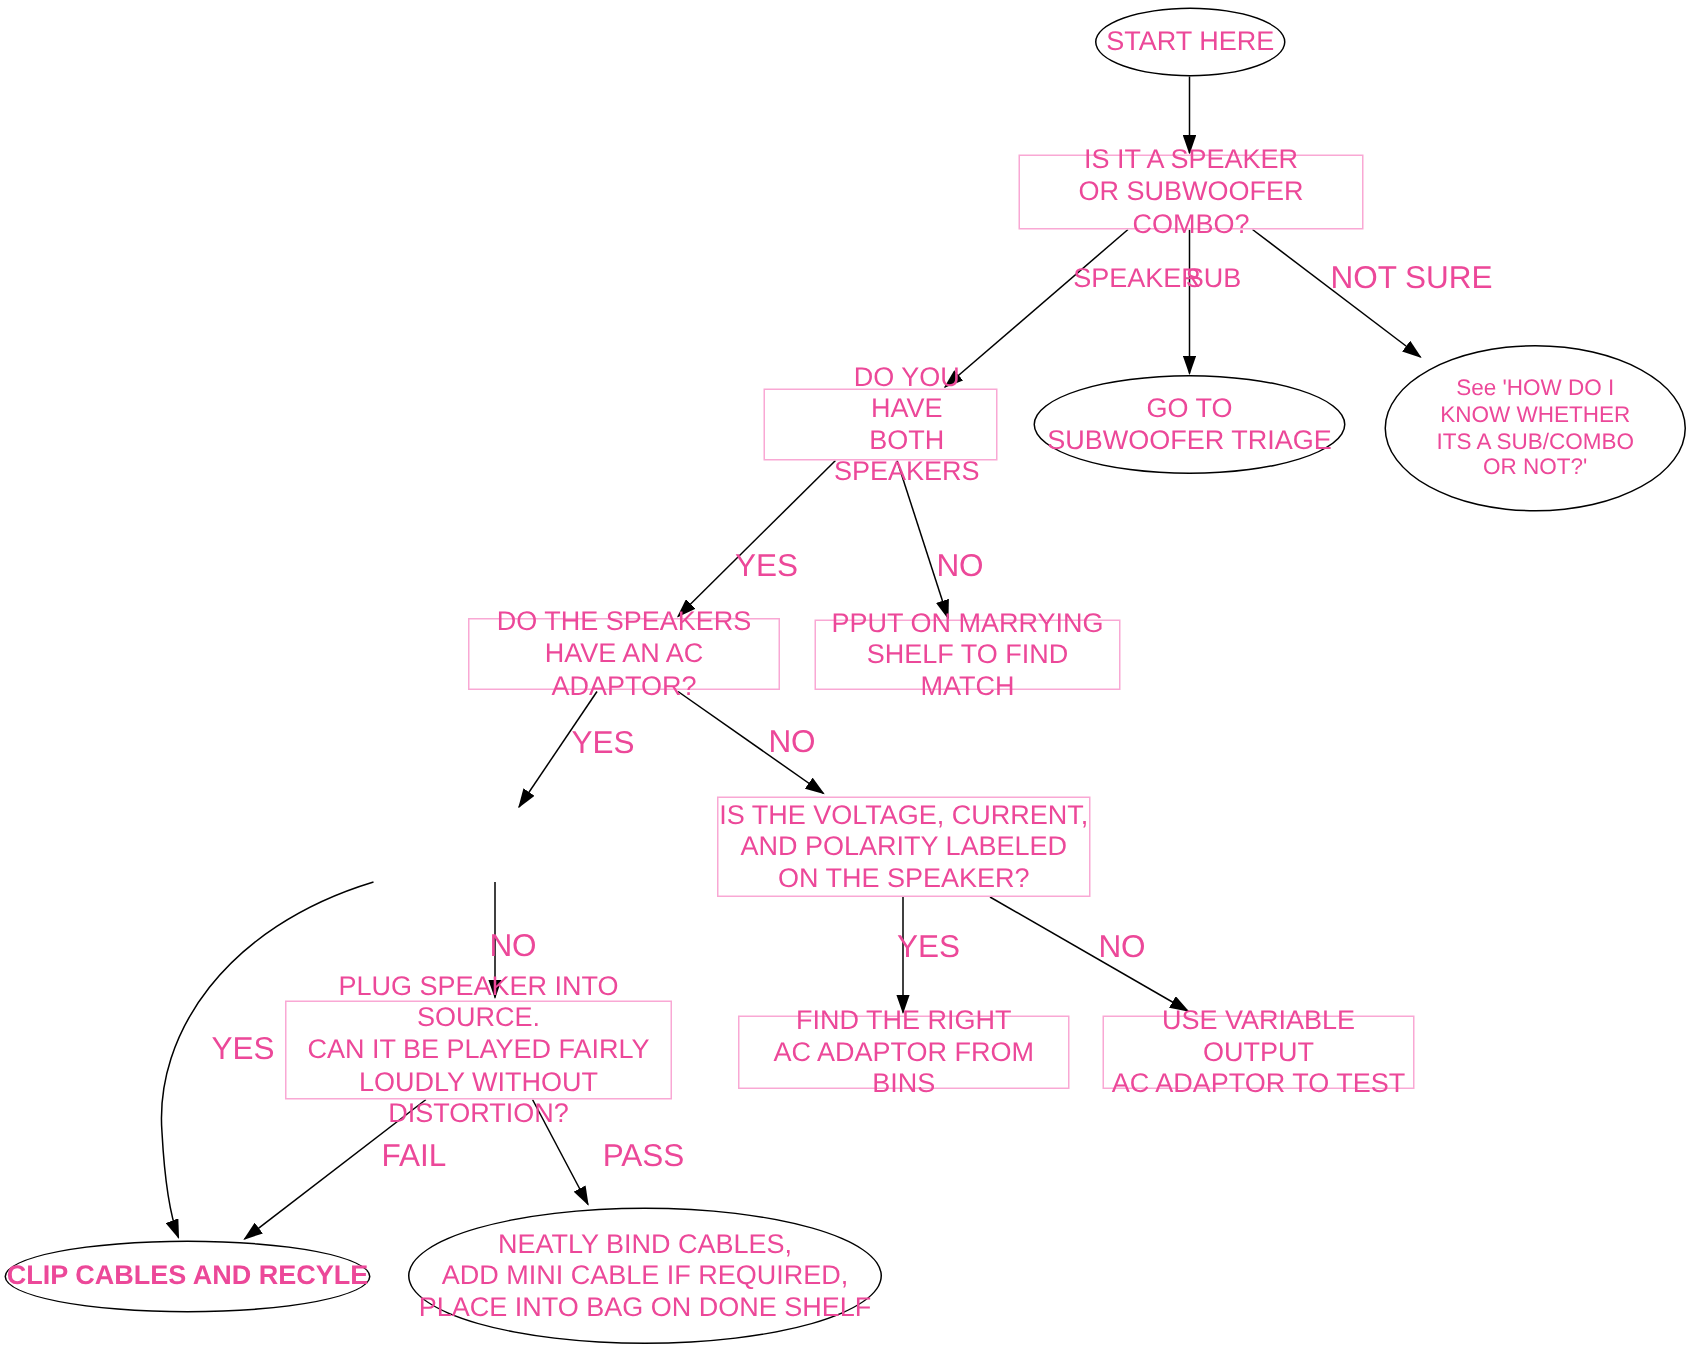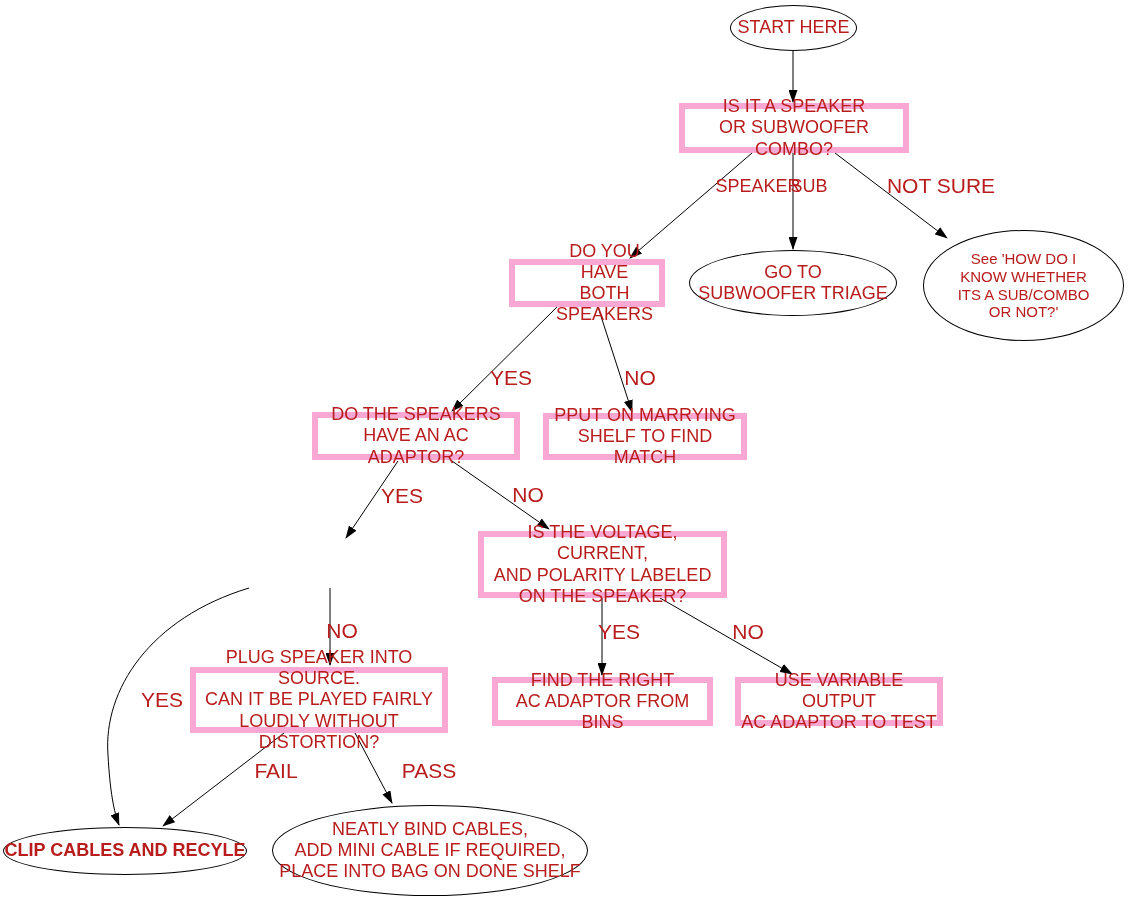--- a/index.html
+++ b/index.html
@@ -1,27 +1,27 @@
 <!DOCTYPE html>
 <html><head>
 <meta charset="utf-8">
 <style>
   html,body{margin:0;padding:0;background:#fff;}
   #stage{
     position:relative;width:1128px;height:904px;background:#fff;overflow:hidden;
-    font-family:"Liberation Sans",sans-serif;color:#b91c1c;
+    font-family:"Liberation Sans",sans-serif;color:#ec4899;
   }
   #edges{position:absolute;left:0;top:0;width:1128px;height:904px;}
   .edge{stroke:#000;stroke-width:1;fill:none;}
   .node{
     position:absolute;display:flex;align-items:center;justify-content:center;
     text-align:center;white-space:pre-line;font-size:18px;line-height:1.18;
     background:#fff;box-sizing:border-box;
   }
-  .rect{border:6px solid #f9a8d4;}
+  .rect{border:1px solid #f9a8d4;}
   .ellipse{border:1px solid #000;border-radius:50%;}
   
   .n-start     {left:730px;top:5px;  width:127px;height:46px;}
   .n-combo     {left:679px;top:103px;width:230px;height:50px;}
   .n-both      {left:509px;top:259px;width:156px;height:48px;padding-left:35px;}
   .n-subwoofer {left:689px;top:250px;width:208px;height:66px;}
   .n-seehow    {left:923px;top:230px;width:201px;height:111px;font-size:15px;}
   .n-adaptor   {left:312px;top:412px;width:208px;height:48px;}
   .n-marrying  {left:543px;top:413px;width:204px;height:47px;}
   .n-rattle    {left:249px;top:540px;width:161px;height:48px;}

